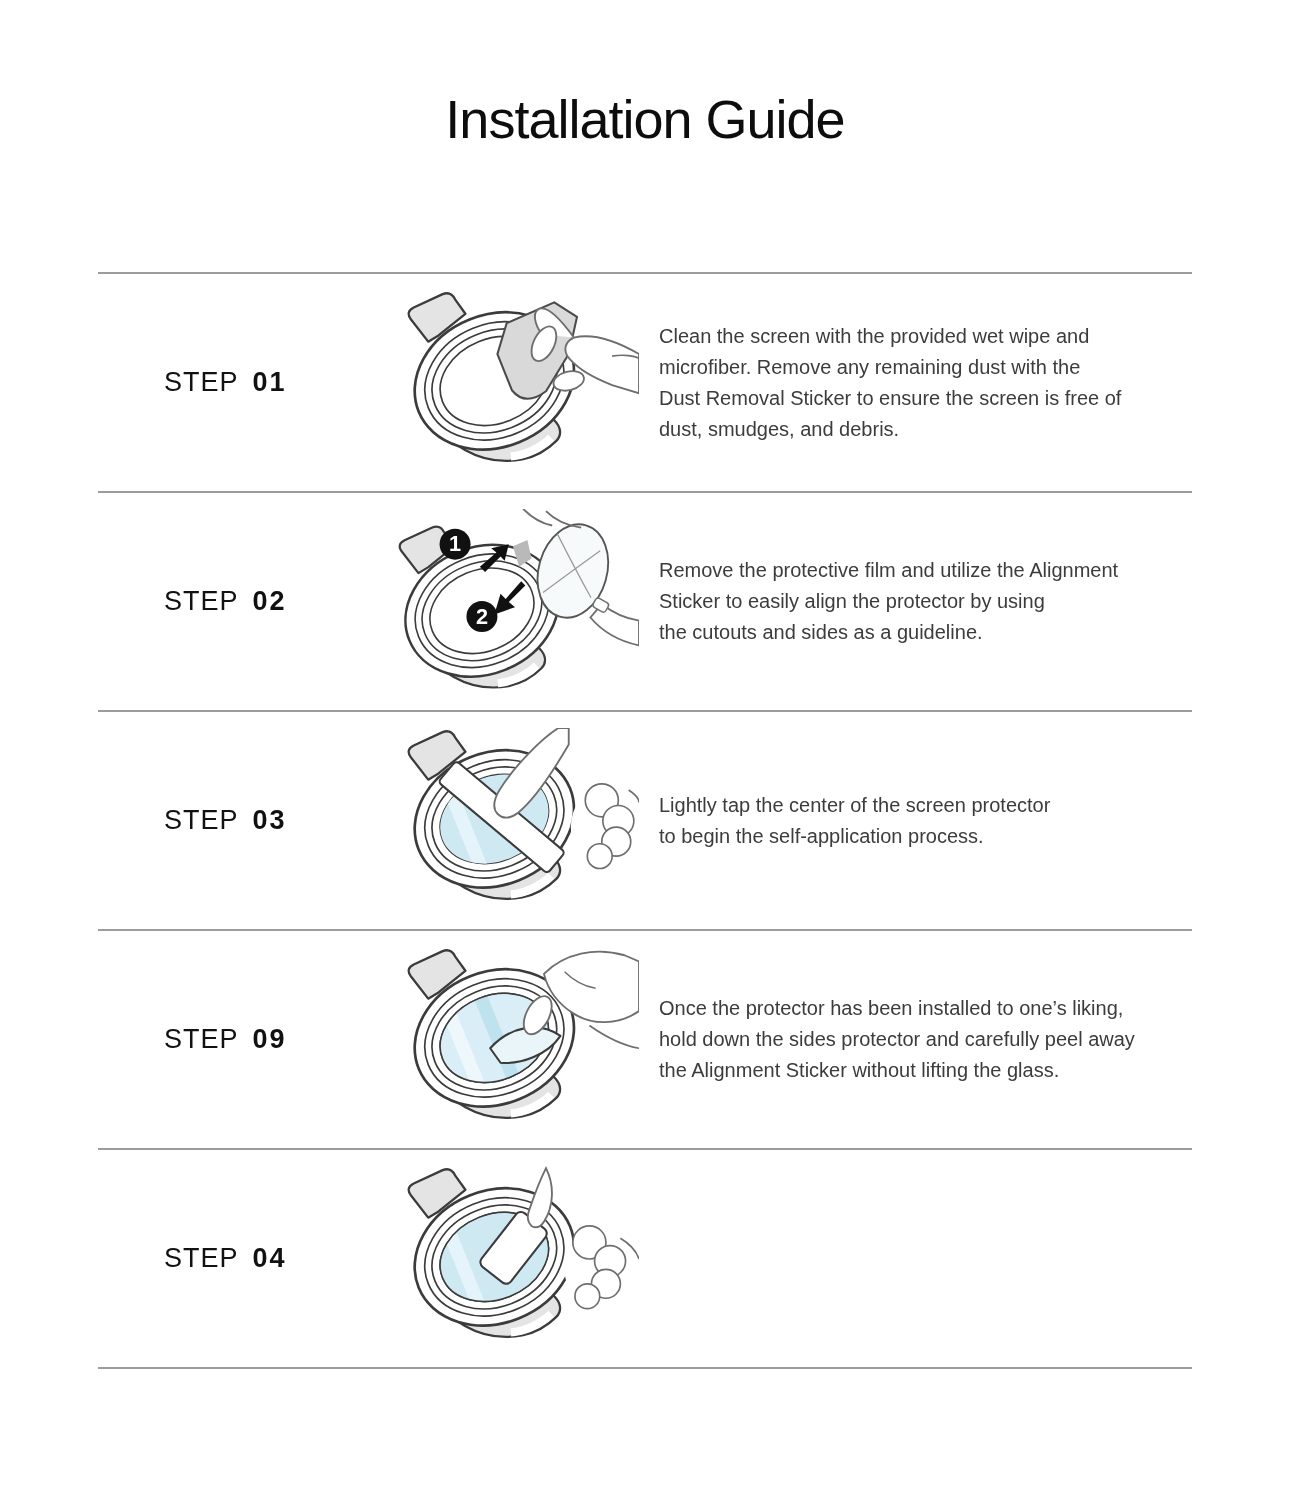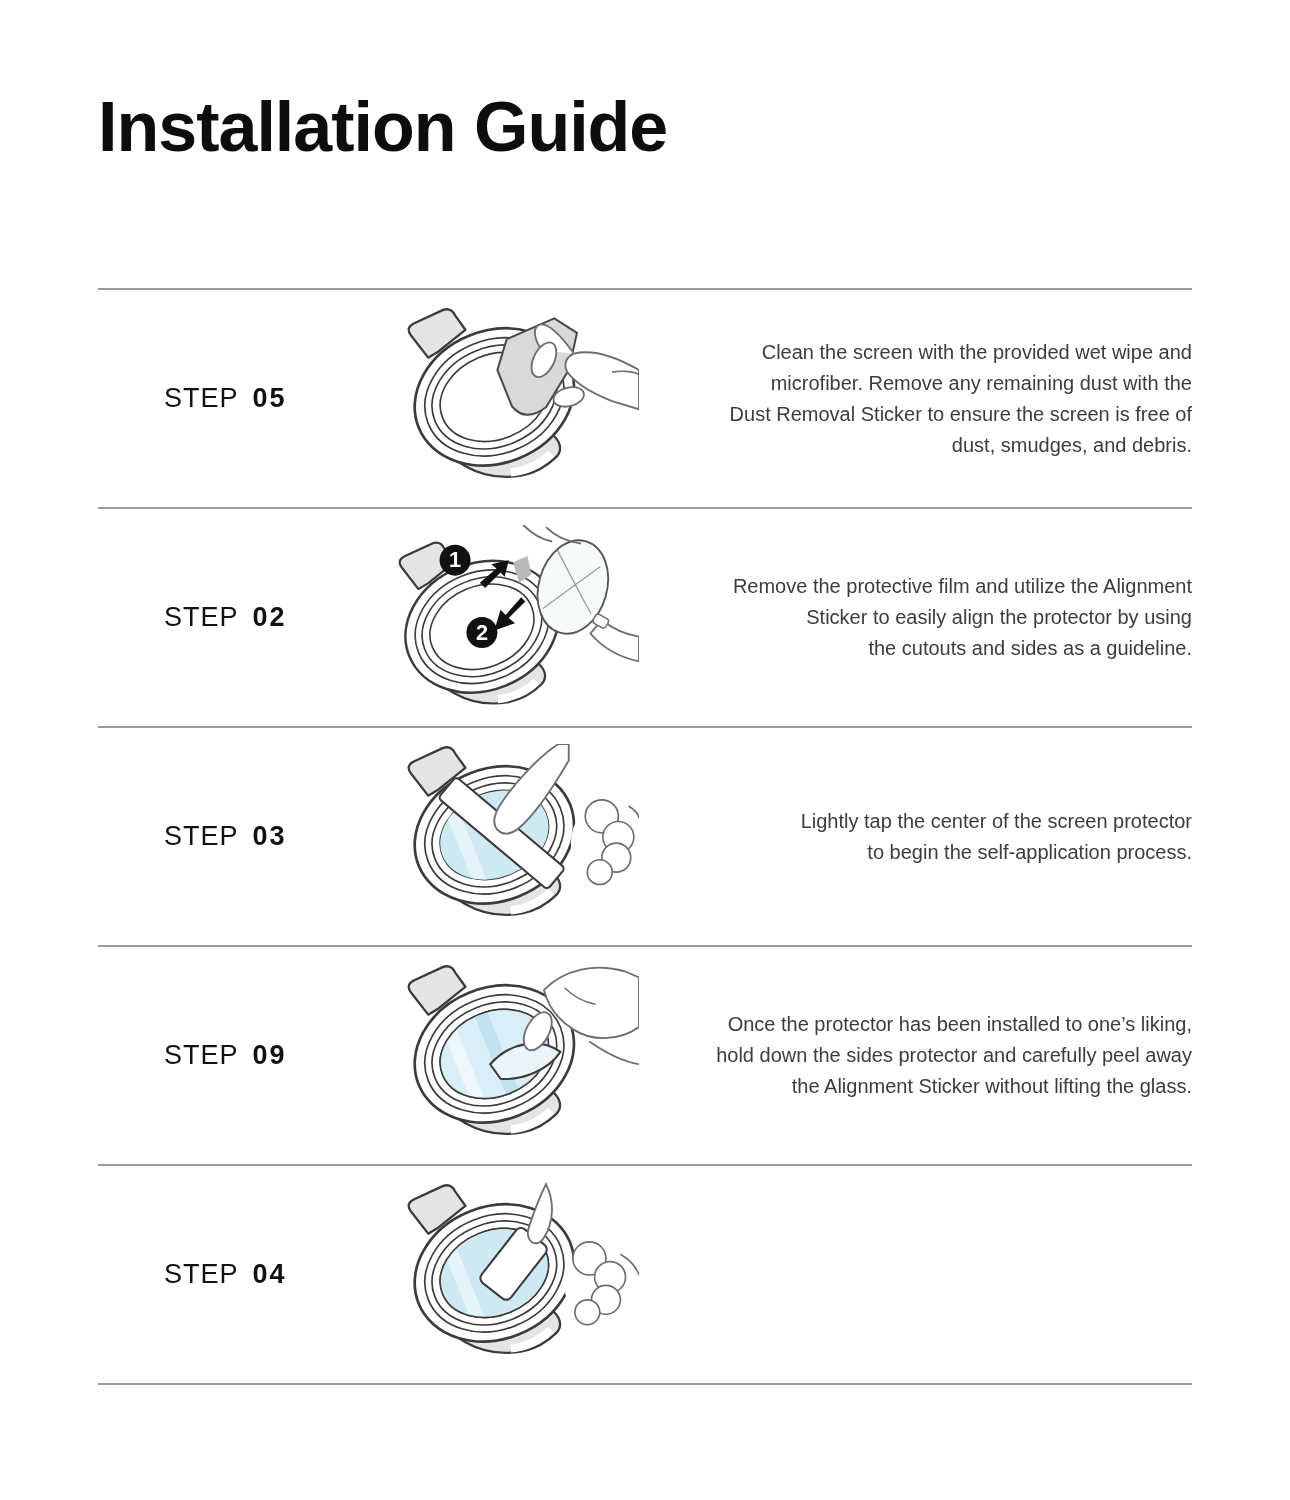--- a/index.html
+++ b/index.html
@@ -9,23 +9,24 @@
     color:#1a1a1a;
     position:relative;
     overflow:hidden;
   }
   .page { padding:0 98px; }
 
   .page-title {
     margin:0;
     padding-top:92px;
     padding-bottom:0;
-    font-size:70px;
+    text-align:center;
+    font-size:54px;
     line-height:1.0;
-    font-weight:bold;
+    font-weight:normal;
     letter-spacing:-1px;
     color:#0d0d0d;
   }
 
   .steps {
     margin-top:126px;
     border-top:2px solid #9c9c9c;
   }
   .step-row {
     display:flex;
@@ -58,21 +59,20 @@
   }
   .step-art svg { width:248px; height:186px; display:block; }
 
   .step-desc {
     flex:1 1 auto;
     padding-left:8px;
     font-size:20px;
     line-height:31px;
     color:#3c3c3c;
     white-space:pre-line;
-    text-align:right;
   }
 
   .svg-defs { position:absolute; width:0; height:0; overflow:hidden; }
 </style>
 </head>
 <body>
 
 <svg class="svg-defs" aria-hidden="true">
   <defs>
     <g id="watch-base">
@@ -95,21 +95,21 @@
 
 <div class="page">
 
   <h1 class="page-title">Installation Guide</h1>
 
   <div class="steps">
 
     <div class="step-row">
       <div class="step-label">
         <span class="word">STEP</span>
-        <span class="num">05</span>
+        <span class="num">01</span>
       </div>
       <div class="step-art">
         <svg viewBox="0 0 240 180">
           <use href="#watch-base"></use>
 
           <path d="M112,32 L158,12 L180,26 L172,62 L150,98 Q130,113 117,97 L103,62 Z" fill="#d9d9d9" stroke="#4a4a4a" stroke-width="2" stroke-linejoin="round"></path>
 
           <path d="M240,62 C216,48 194,42 177,46 C168,50 166,59 173,67 C182,77 198,86 214,92 L240,100 Z" fill="#ffffff" stroke="#6e6e6e" stroke-width="1.8"></path>
           <path d="M177,46 C164,28 152,16 144,18 C136,21 139,33 146,43" fill="#ffffff" stroke="#6e6e6e" stroke-width="1.8"></path>
           <ellipse cx="148" cy="52" rx="10" ry="18" transform="rotate(26 148 52)" fill="#ffffff" stroke="#6e6e6e" stroke-width="1.8"></ellipse>

